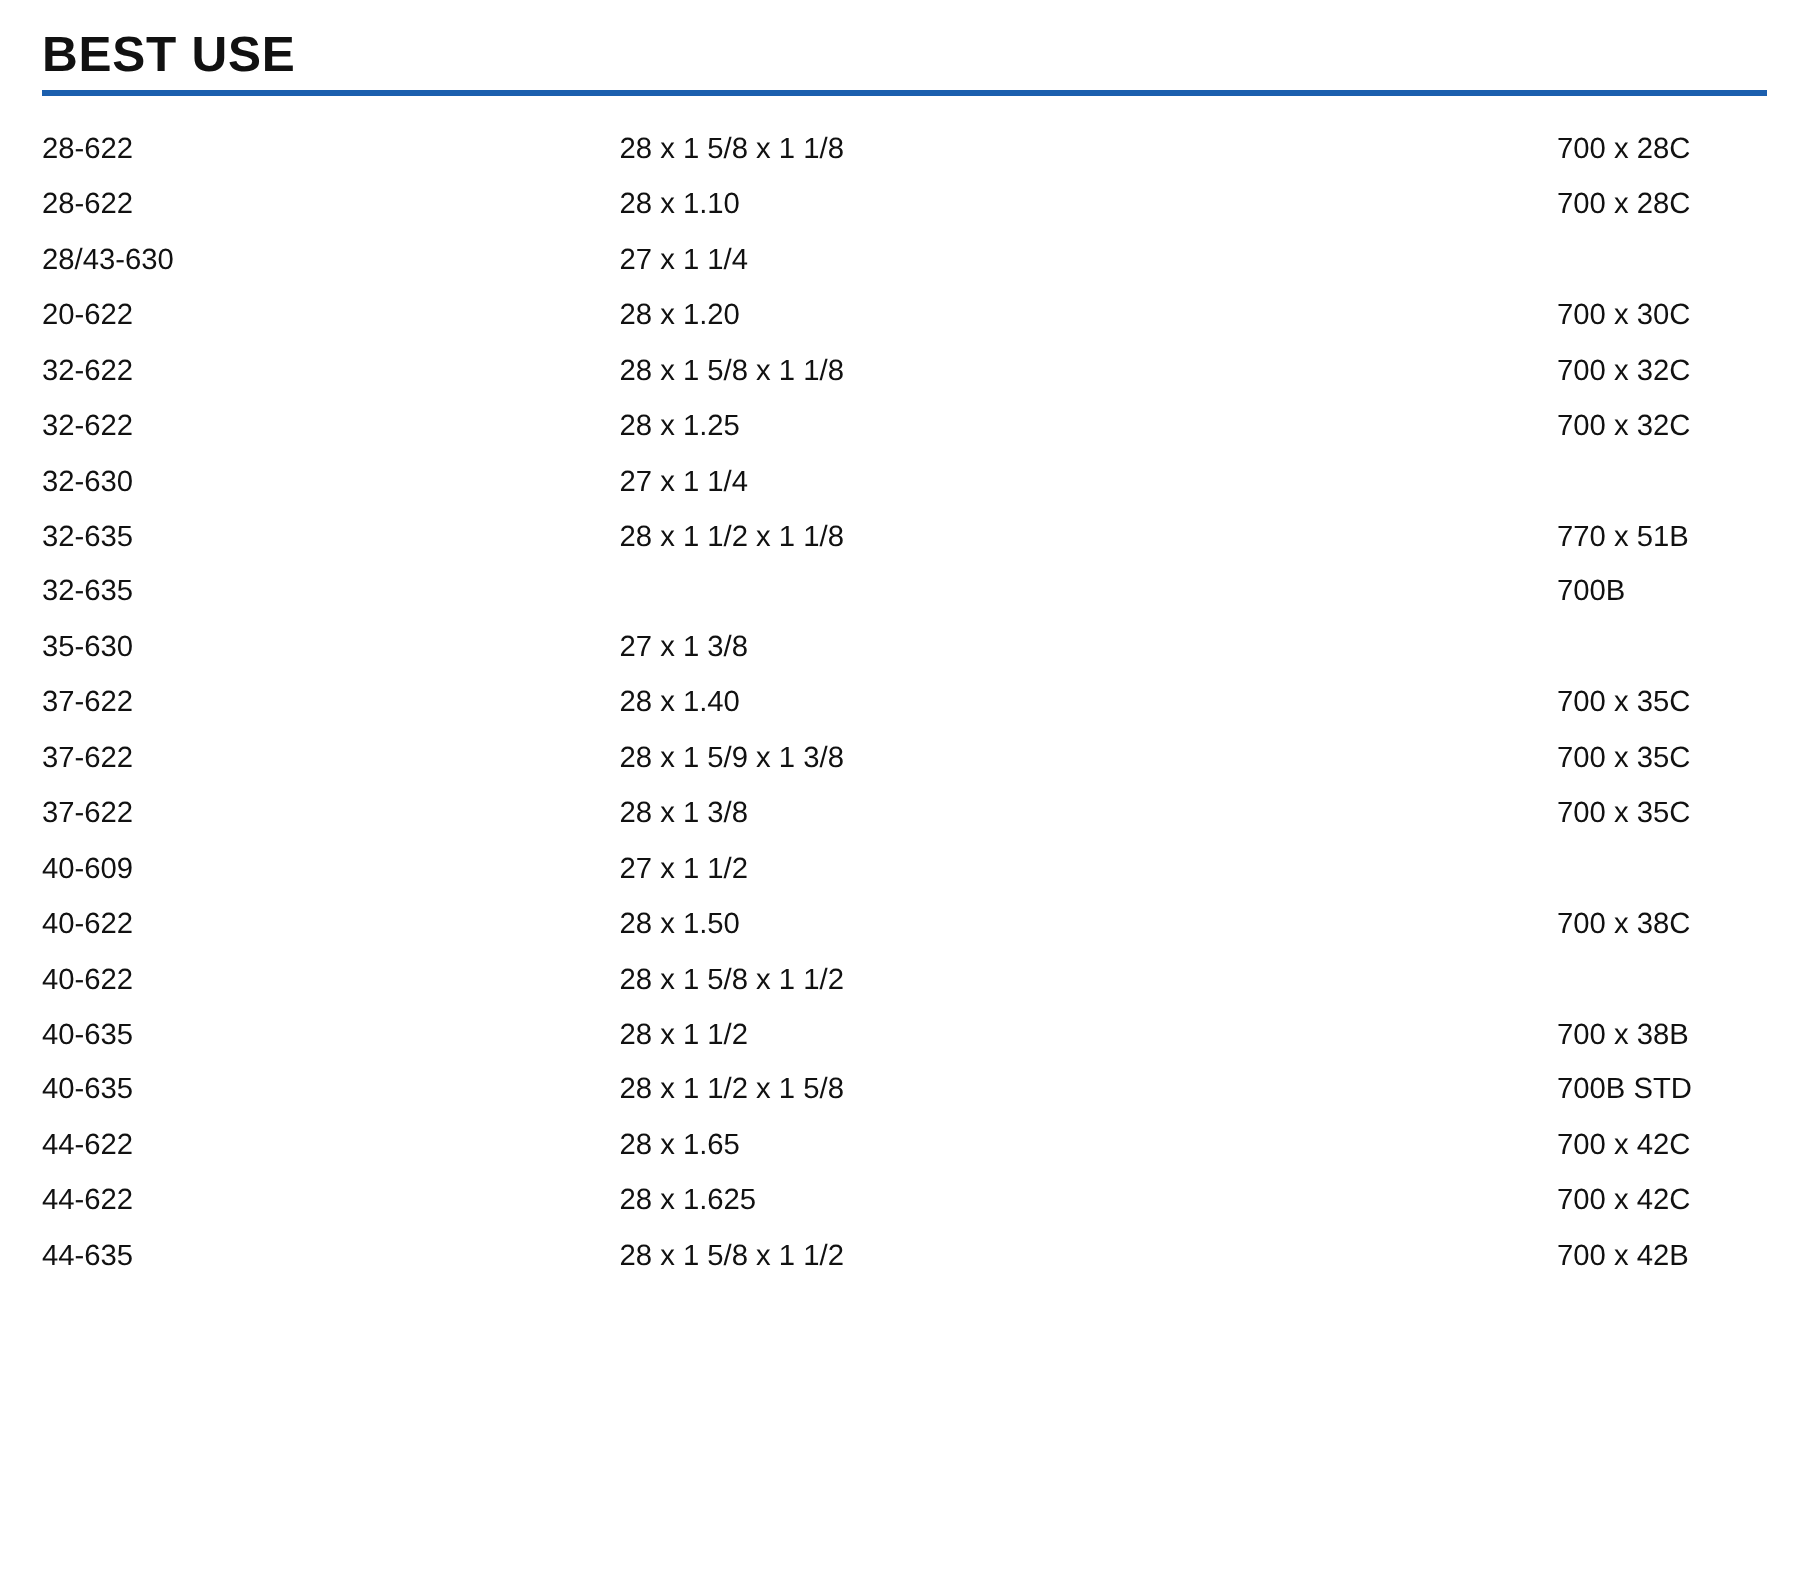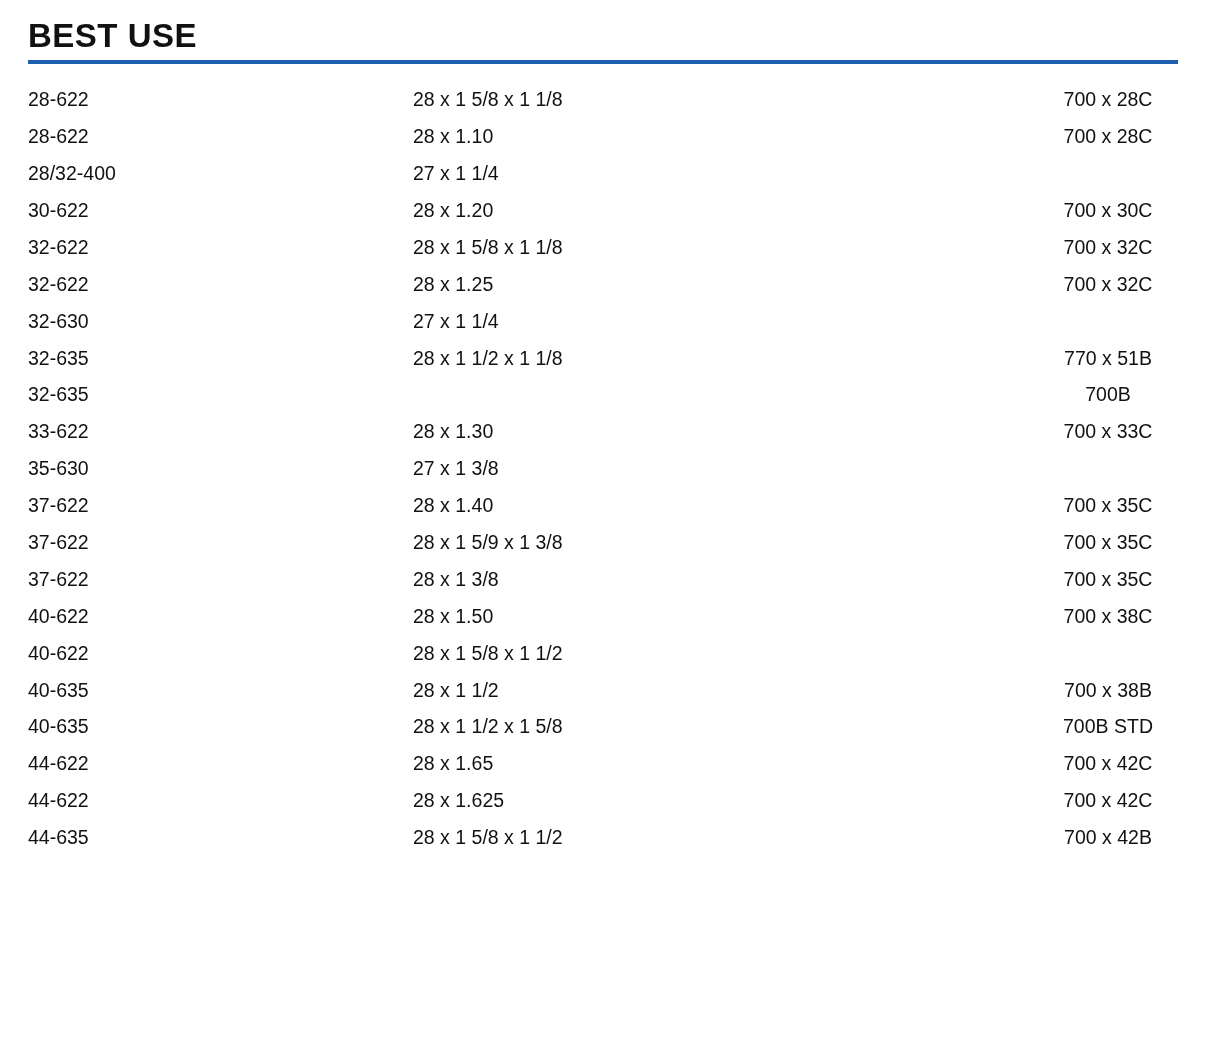--- a/index.html
+++ b/index.html
@@ -44,21 +44,21 @@
   table.spec td {
     font-size: 19.5px;
     line-height: 1.0;
     padding: 0 0 17.4px 0;
     vertical-align: top;
     white-space: nowrap;
     color: #111111;
   }
   td.col-iso    { width: 385px; }
   td.col-inch   { width: 625px; margin-top: 43px; }
-  td.col-french { width: 140px; text-align: center; }
+  td.col-french { width: 140px; }
 </style>
 </head>
 <body>
 
 <div class="page">
 
   <div class="title">BEST USE</div>
   <div class="title-rule" style="background: rgb(27, 95, 174);"></div>
 
   <table class="spec">
@@ -67,26 +67,26 @@
           <td class="col-iso">28-622</td>
           <td class="col-inch">28 x 1 5/8 x 1 1/8</td>
           <td class="col-french">700 x 28C</td>
         </tr>
         <tr>
           <td class="col-iso">28-622</td>
           <td class="col-inch">28 x 1.10</td>
           <td class="col-french">700 x 28C</td>
         </tr>
         <tr>
-          <td class="col-iso">28/32-400</td>
+          <td class="col-iso">28/43-630</td>
           <td class="col-inch">27 x 1 1/4</td>
           <td class="col-french"></td>
         </tr>
         <tr>
-          <td class="col-iso">30-622</td>
+          <td class="col-iso">20-622</td>
           <td class="col-inch">28 x 1.20</td>
           <td class="col-french">700 x 30C</td>
         </tr>
         <tr>
           <td class="col-iso">32-622</td>
           <td class="col-inch">28 x 1 5/8 x 1 1/8</td>
           <td class="col-french">700 x 32C</td>
         </tr>
         <tr>
           <td class="col-iso">32-622</td>
@@ -102,43 +102,43 @@
           <td class="col-iso">32-635</td>
           <td class="col-inch">28 x 1 1/2 x 1 1/8</td>
           <td class="col-french">770 x 51B</td>
         </tr>
         <tr>
           <td class="col-iso">32-635</td>
           <td class="col-inch"></td>
           <td class="col-french">700B</td>
         </tr>
         <tr>
-          <td class="col-iso">33-622</td>
-          <td class="col-inch">28 x 1.30</td>
-          <td class="col-french">700 x 33C</td>
-        </tr>
-        <tr>
           <td class="col-iso">35-630</td>
           <td class="col-inch">27 x 1 3/8</td>
           <td class="col-french"></td>
         </tr>
         <tr>
           <td class="col-iso">37-622</td>
           <td class="col-inch">28 x 1.40</td>
           <td class="col-french">700 x 35C</td>
         </tr>
         <tr>
           <td class="col-iso">37-622</td>
           <td class="col-inch">28 x 1 5/9 x 1 3/8</td>
           <td class="col-french">700 x 35C</td>
         </tr>
         <tr>
           <td class="col-iso">37-622</td>
           <td class="col-inch">28 x 1 3/8</td>
           <td class="col-french">700 x 35C</td>
+        </tr>
+        <tr>
+          <td class="col-iso">40-609</td>
+          <td class="col-inch">27 x 1 1/2</td>
+          <td class="col-french"></td>
         </tr>
         <tr>
           <td class="col-iso">40-622</td>
           <td class="col-inch">28 x 1.50</td>
           <td class="col-french">700 x 38C</td>
         </tr>
         <tr>
           <td class="col-iso">40-622</td>
           <td class="col-inch">28 x 1 5/8 x 1 1/2</td>
           <td class="col-french"></td>

